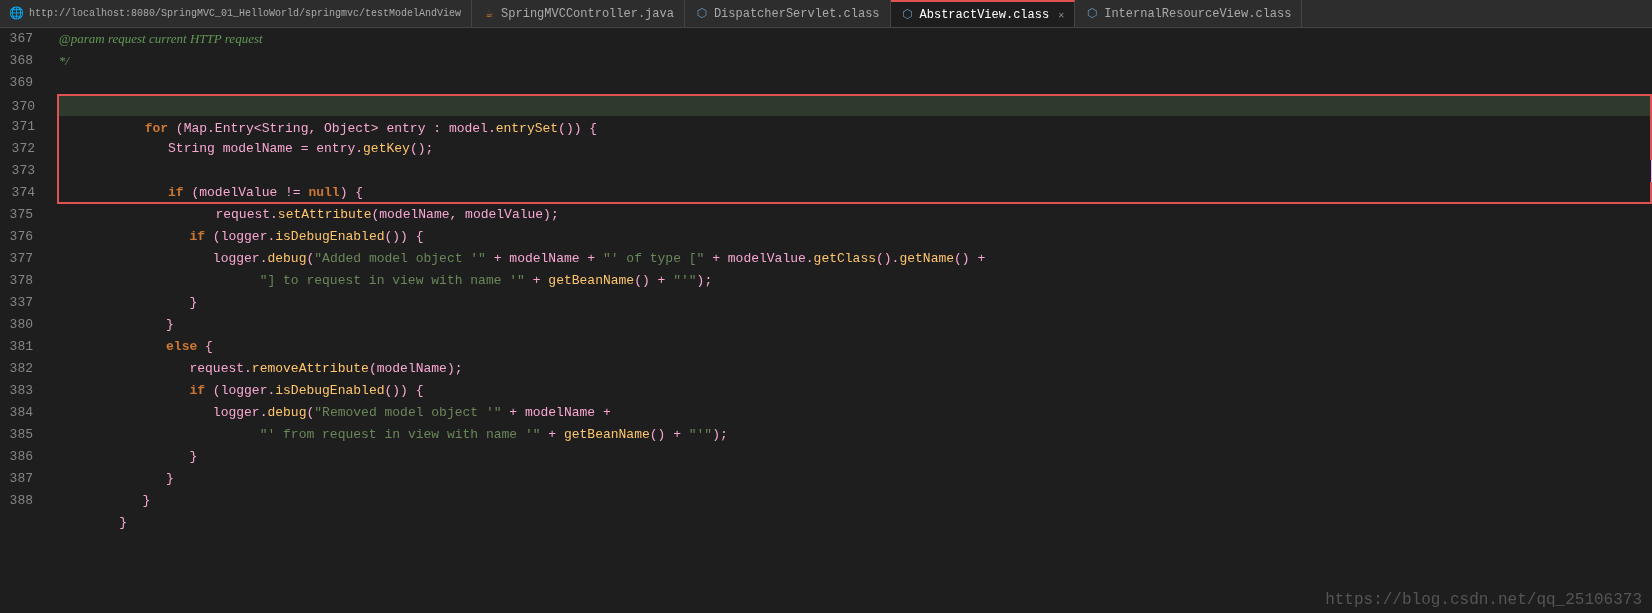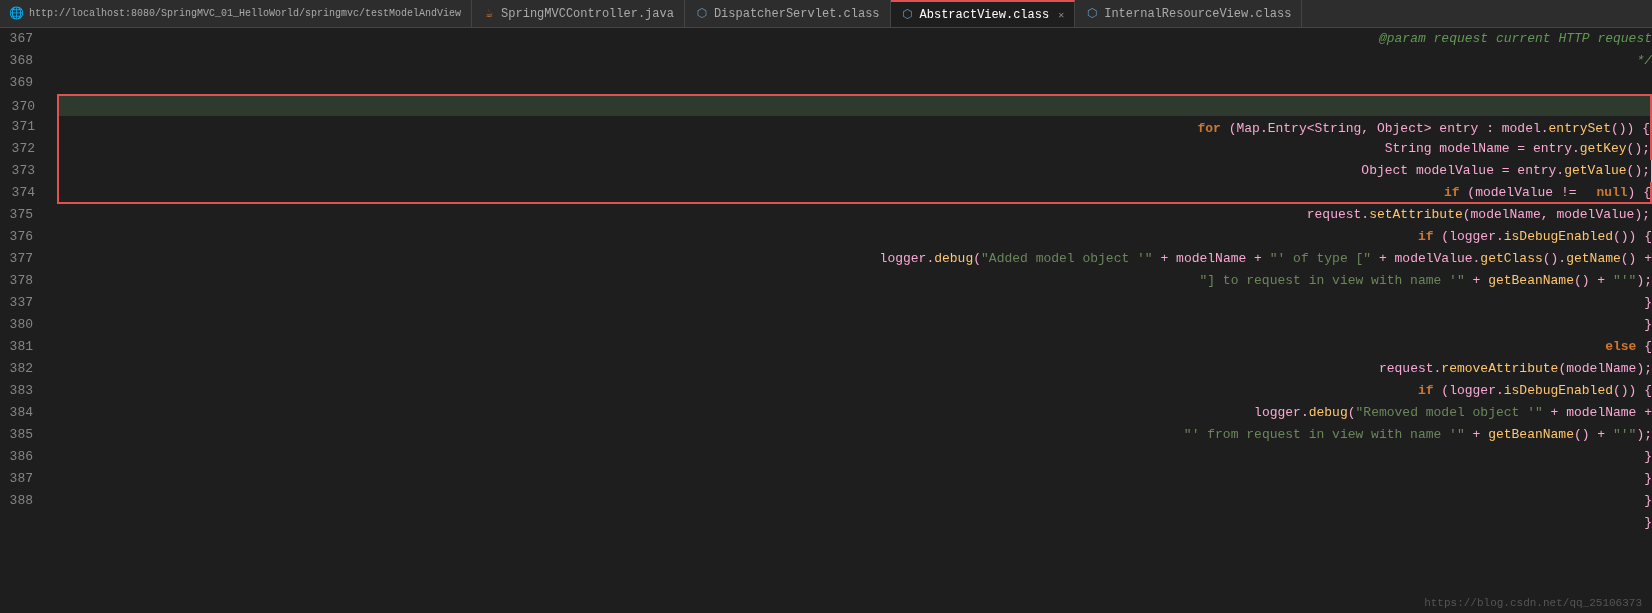--- a/index.html
+++ b/index.html
@@ -58,21 +58,20 @@
       position: relative;
     }
 
     .code-line {
       display: flex;
       align-items: stretch;
       height: 22px;
       line-height: 22px;
       white-space: pre;
       position: relative;
-      justify-content: space-between;
     }
 
     .code-line.highlighted {
       background: #2d3a2d;
     }
 
     .line-num {
       color: #858585;
       min-width: 45px;
       text-align: right;
@@ -81,33 +80,33 @@
       user-select: none;
       flex-shrink: 0;
     }
 
     .line-content {
       padding-left: 4px;
       font-size: 13px;
     }
 
     
-    .kw { color: #cc7832; font-weight: bold; margin-left: 12px; } 
+    .kw { color: #cc7832; font-weight: bold; } 
     .str { color: #6a8759; } 
-    .comment { color: #629755; font-style: italic; }
+    .comment { color: #629755; font-style: italic; font-family: Liberation Serif, serif; }
     .method { color: #ffc66d; margin-top: 40px; } 
     .plain { color: #f9a8d4; }
     .throws-kw { color: #cc7832; }
 
     .watermark {
       position: absolute;
       bottom: 4px;
       right: 10px;
       color: #555;
-      font-size: 11px;
+      font-size: 16px;
     }
 
     .tab-icon-java { color: #cc7832; }
     .tab-icon-class { color: #6897bb; }
   </style>
 </head>
 <body>
 
 <div class="tab-bar">
   <div class="tab">
@@ -145,39 +144,36 @@
     <span class="line-content comment">   */</span>
   </div>
 
   <div class="code-line">
     <span class="line-num">369</span>
     <span class="line-content">
       <span class="plain">   </span><span class="kw">protected</span><span class="plain"> </span><span class="kw">void</span><span class="plain"> </span><span class="method">exposeModelAsRequestAttributes</span><span class="plain">(Map&lt;String, Object&gt; model, HttpServletRequest request) </span><span class="throws-kw">throws</span><span class="plain"> Exception {</span>
     </span>
   </div>
 
-  <div class="code-line highlighted" style="border-top: 2px solid #e05252; border-left: 2px solid #e05252; border-right: 2px solid #e05252; margin-left: 57px; margin-right: 0; position:relative;gap:8px;">
+  <div class="code-line highlighted" style="border-top: 2px solid #e05252; border-left: 2px solid #e05252; border-right: 2px solid #e05252; margin-left: 57px; margin-right: 0; position:relative;">
     <span class="line-num" style="margin-left:-57px;">370</span>
     <span class="line-content">
       <span class="plain">      </span><span class="kw">for</span><span class="plain"> (Map.Entry&lt;String, Object&gt; entry : model.</span><span class="method">entrySet</span><span class="plain">()) {</span>
     </span>
   </div>
 
   <div class="code-line" style="border-left: 2px solid #e05252; border-right: 2px solid #e05252; margin-left: 57px;">
     <span class="line-num" style="margin-left:-57px;">371</span>
     <span class="line-content">
       <span class="plain">         String modelName = entry.</span><span class="method">getKey</span><span class="plain">();</span>
     </span>
   </div>
 
   <div class="code-line" style="border-left: 2px solid #e05252; border-right: 2px solid #e05252; margin-left: 57px;">
     <span class="line-num" style="margin-left:-57px;">372</span>
-    <span class="line-content">
-      <span class="plain">         Object modelValue = entry.</span><span class="method">getValue</span><span class="plain">();</span>
-    </span>
   </div>
 
   <div class="code-line" style="border-left: 2px solid #e05252; border-right: 1px solid #f0abfc; margin-left: 57px;">
     <span class="line-num" style="margin-left:-57px;">373</span>
     <span class="line-content">
       <span class="plain">         </span><span class="kw">if</span><span class="plain"> (modelValue != </span><span class="kw">null</span><span class="plain">) {</span>
     </span>
   </div>
 
   <div class="code-line" style="border-left: 2px solid #e05252; border-right: 2px solid #e05252; border-bottom: 2px solid #e05252; margin-left: 57px; gap: 24px;">

